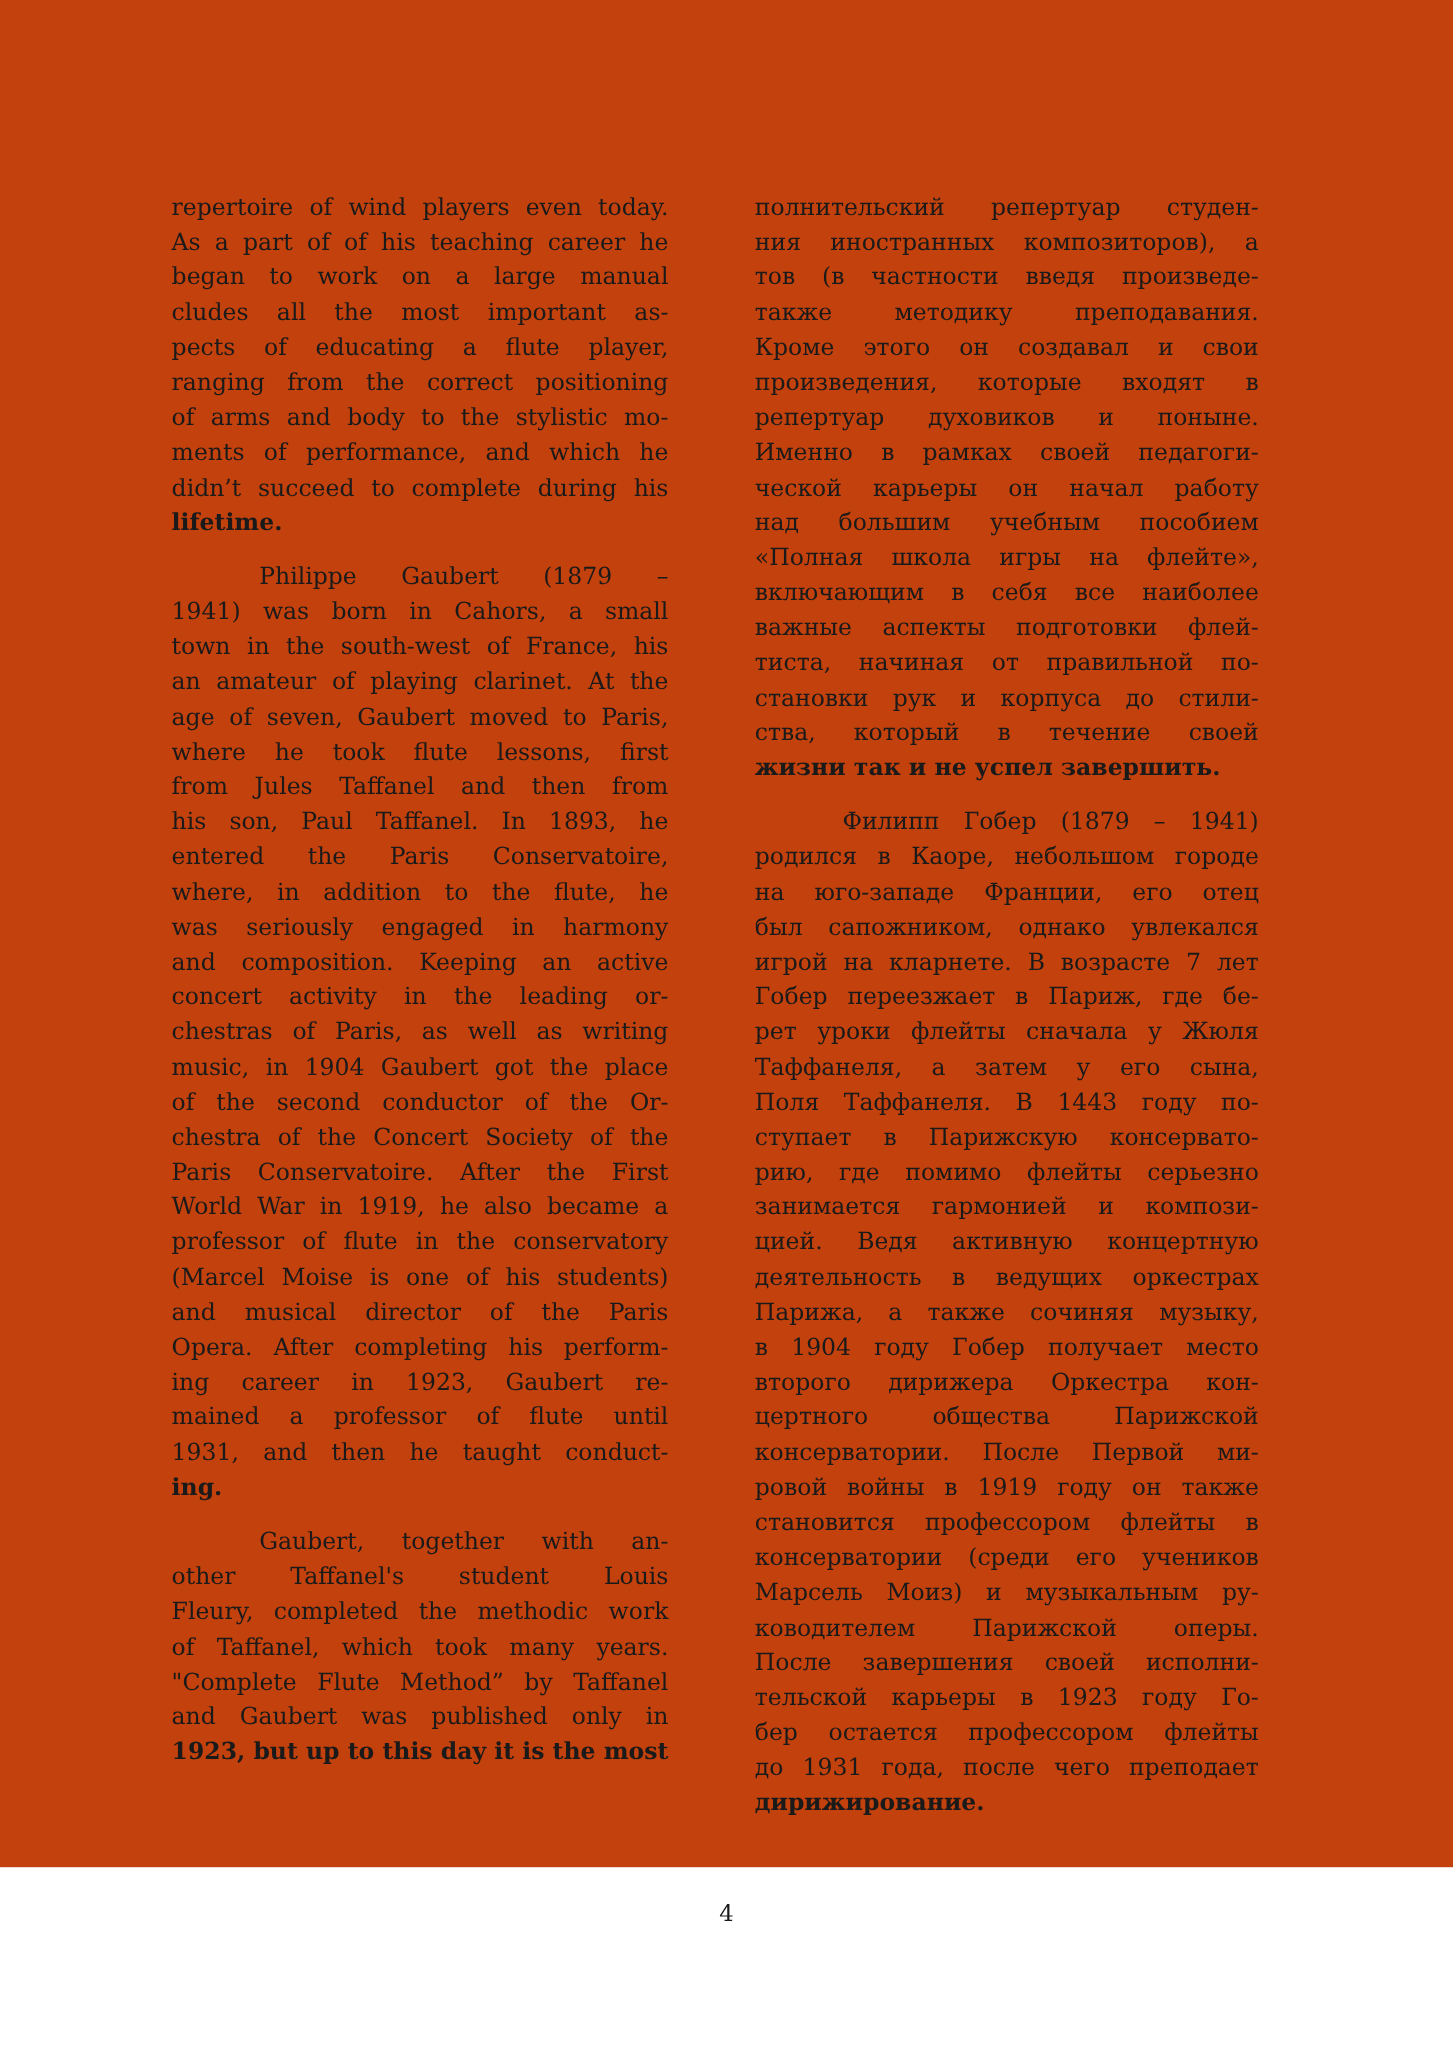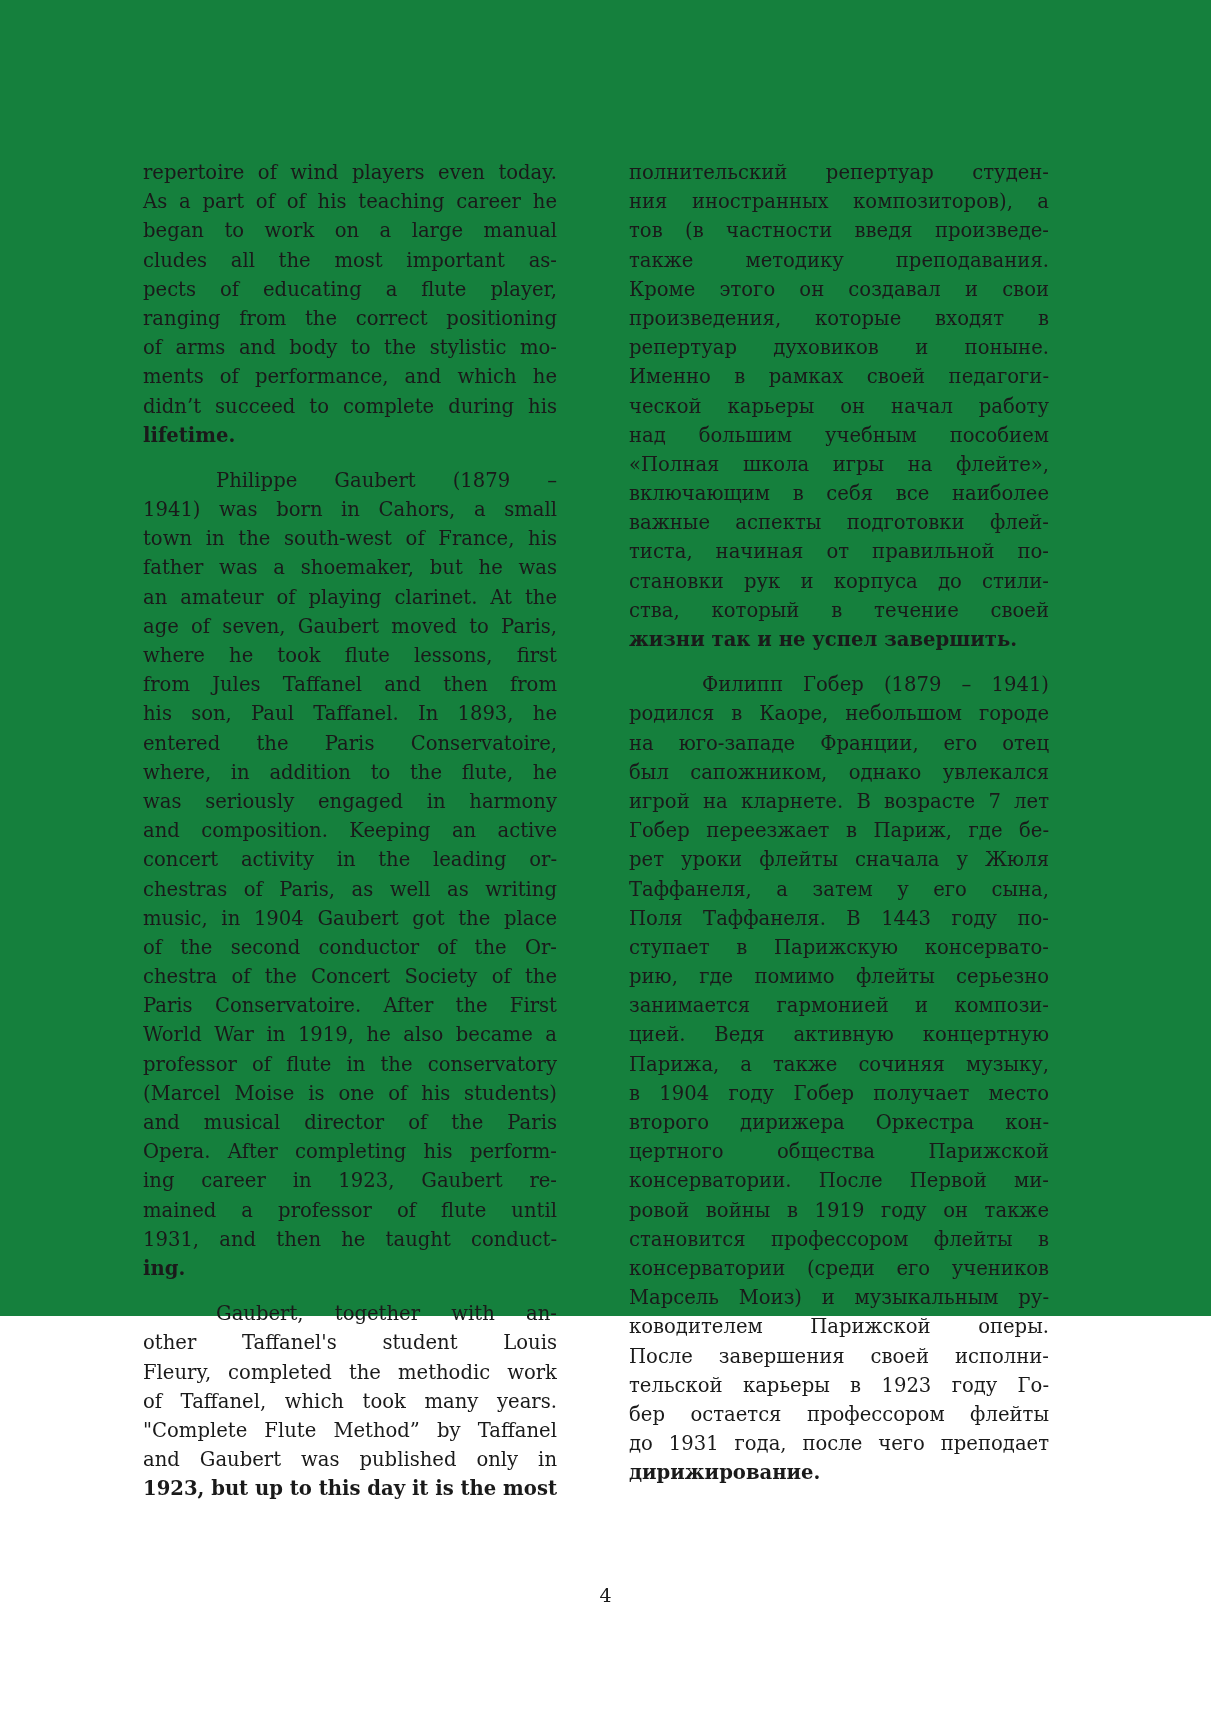--- a/index.html
+++ b/index.html
@@ -1,17 +1,17 @@
 <!DOCTYPE html>
 <html><head>
   <meta charset="utf-8">
   <style>
     html, body { margin: 0; padding: 0; background: #ffffff; }
     body { width: 1211px; height: 1713px; position: relative; overflow: hidden; }
-    .page { position: absolute; left: 0; top: 0; width: 1211px; height: 1316px; background: #15803d; }
+    .page { position: absolute; left: 0; top: 0; width: 1211px; height: 1556px; background: #c2410c; }
     .col {
       position: absolute; top: 158px;
       font-family: "DejaVu Serif", "Liberation Serif", serif;
       font-size: 19.6px; line-height: 29.2px; color: #1a1a1a;
     }
     .col-en { left: 143px; width: 414px; }
     .col-ru { left: 629px; width: 420px; }
     .line { display: block; white-space: nowrap; text-align: justify; text-align-last: justify; height: 29.2px; }
     .line.last { text-align-last: left; font-weight: bold; }
     .para-gap { display: block; height: 16px; }
@@ -36,21 +36,20 @@
         <span class="line">of arms and body to the stylistic mo-</span>
         <span class="line">ments of performance, and which he</span>
         <span class="line">didn’t succeed to complete during his</span>
         <span class="line last">lifetime.</span>
       </div>
       <span class="para-gap"></span>
       <div>
         <span class="line indent">Philippe Gaubert (1879 –</span>
         <span class="line">1941) was born in Cahors, a small</span>
         <span class="line">town in the south-west of France, his</span>
-        <span class="line">father was a shoemaker, but he was</span>
         <span class="line">an amateur of playing clarinet. At the</span>
         <span class="line">age of seven, Gaubert moved to Paris,</span>
         <span class="line">where he took flute lessons, first</span>
         <span class="line">from Jules Taffanel and then from</span>
         <span class="line">his son, Paul Taffanel. In 1893, he</span>
         <span class="line">entered the Paris Conservatoire,</span>
         <span class="line">where, in addition to the flute, he</span>
         <span class="line">was seriously engaged in harmony</span>
         <span class="line">and composition. Keeping an active</span>
         <span class="line">concert activity in the leading or-</span>
@@ -108,20 +107,21 @@
         <span class="line">был сапожником, однако увлекался</span>
         <span class="line">игрой на кларнете. В возрасте 7 лет</span>
         <span class="line">Гобер переезжает в Париж, где бе-</span>
         <span class="line">рет уроки флейты сначала у Жюля</span>
         <span class="line">Таффанеля, а затем у его сына,</span>
         <span class="line">Поля Таффанеля. В 1443 году по-</span>
         <span class="line">ступает в Парижскую консервато-</span>
         <span class="line">рию, где помимо флейты серьезно</span>
         <span class="line">занимается гармонией и компози-</span>
         <span class="line">цией. Ведя активную концертную</span>
+        <span class="line">деятельность в ведущих оркестрах</span>
         <span class="line">Парижа, а также сочиняя музыку,</span>
         <span class="line">в 1904 году Гобер получает место</span>
         <span class="line">второго дирижера Оркестра кон-</span>
         <span class="line">цертного общества Парижской</span>
         <span class="line">консерватории. После Первой ми-</span>
         <span class="line">ровой войны в 1919 году он также</span>
         <span class="line">становится профессором флейты в</span>
         <span class="line">консерватории (среди его учеников</span>
         <span class="line">Марсель Моиз) и музыкальным ру-</span>
         <span class="line">ководителем Парижской оперы.</span>

